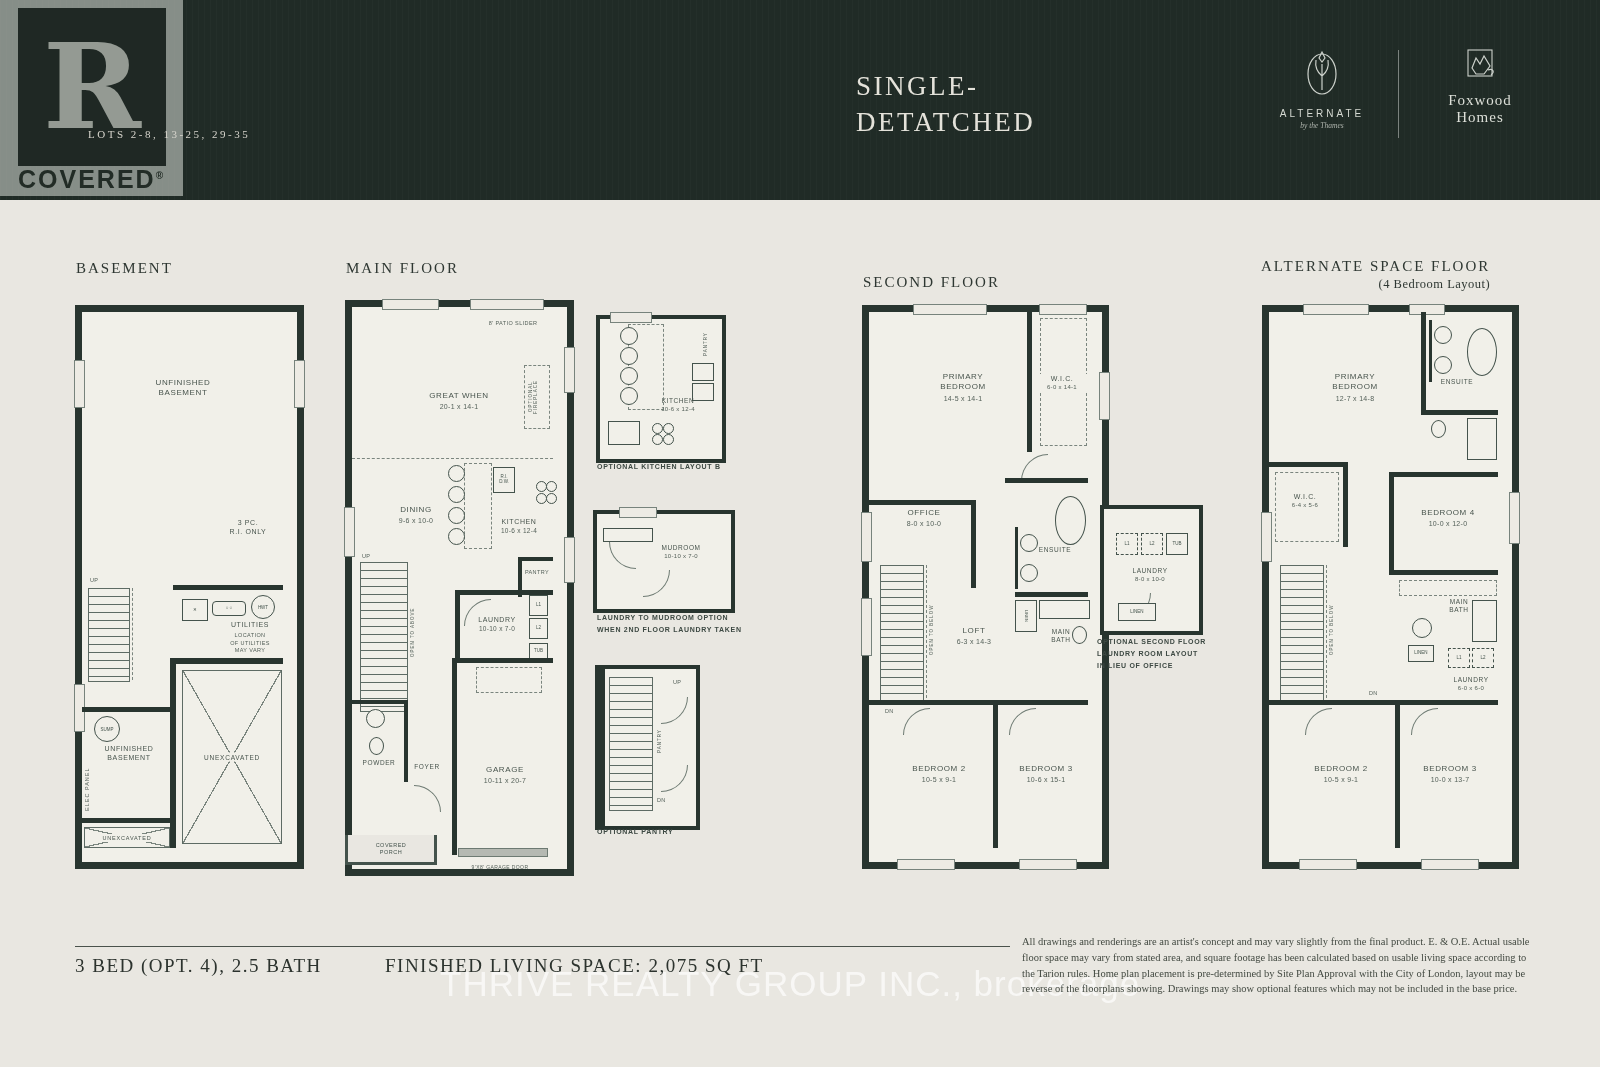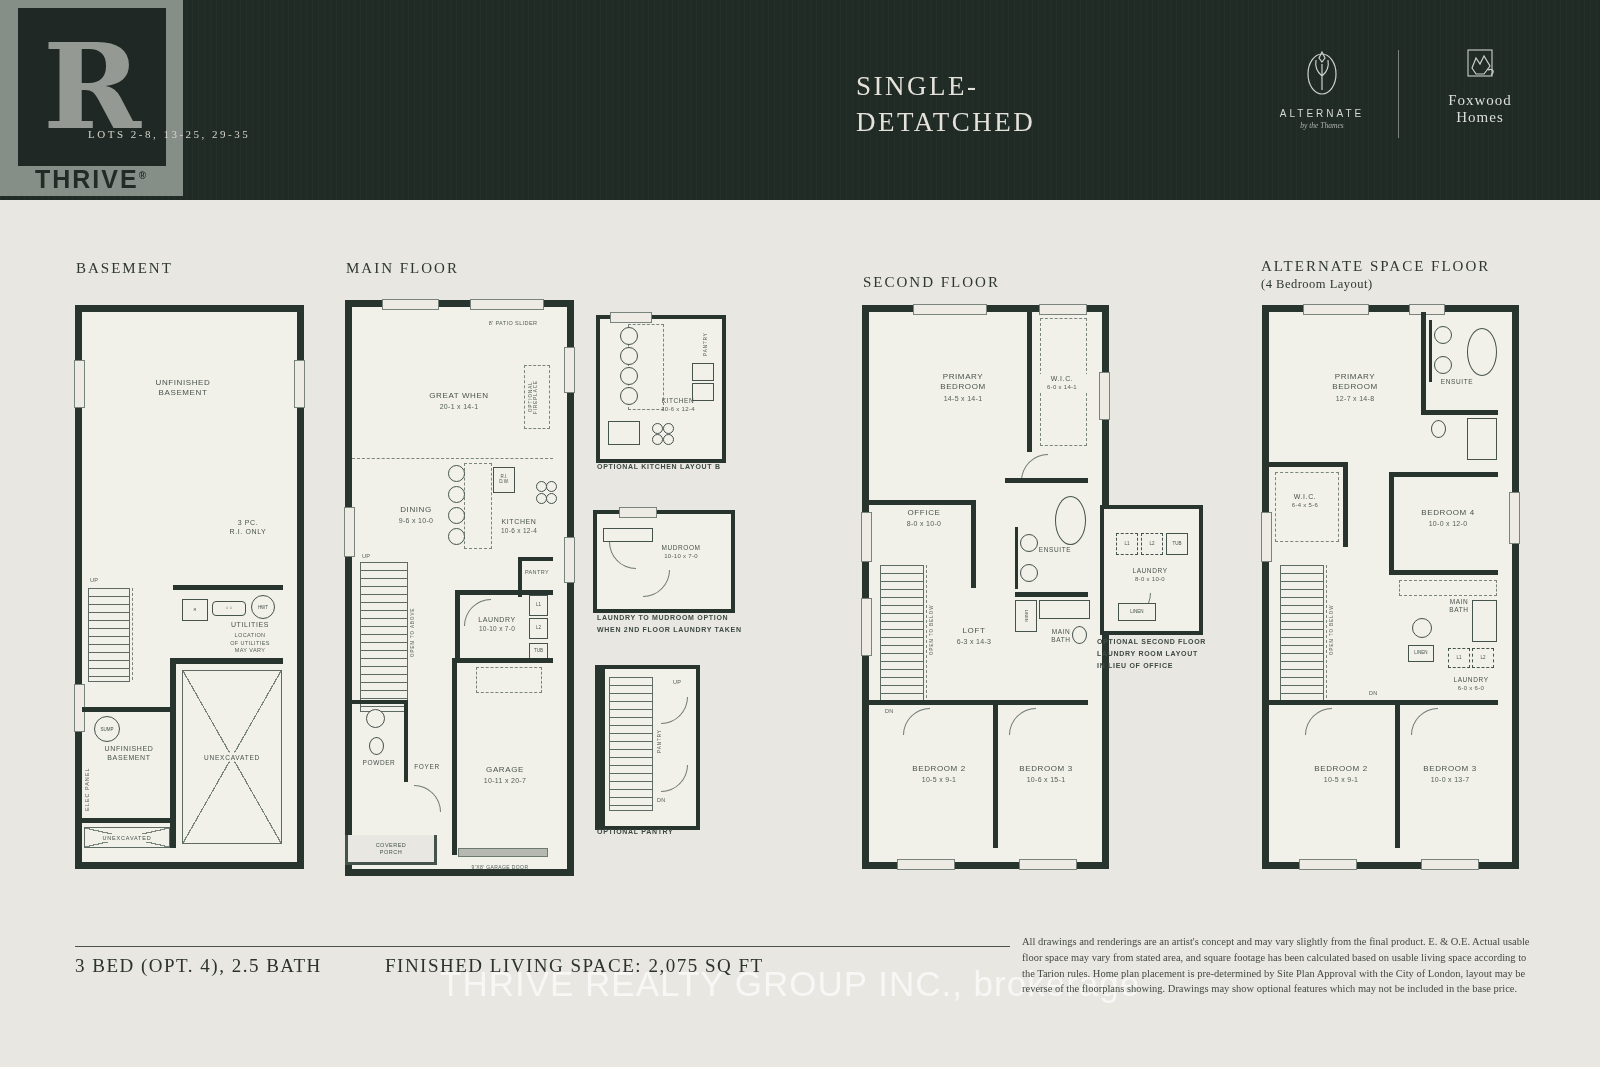--- a/index.html
+++ b/index.html
@@ -24,21 +24,21 @@
   .brand{position:absolute;text-align:center;color:#ccd1cb;}
   .brand-mv{left:1272px;top:48px;width:100px;}
   .brand-mv .bn{font-size:10px;letter-spacing:3px;margin-top:4px;color:#d6dad3;}
   .brand-mv .bt{font-family:"Liberation Serif",serif;font-style:italic;font-size:7.5px;color:#aeb4ad;margin-top:2px;}
   .brand-div{position:absolute;left:1398px;top:50px;width:1px;height:88px;background:rgba(230,232,228,0.45);}
   .brand-fx{left:1425px;top:48px;width:110px;}
   .brand-fx .bn{font-size:15px;letter-spacing:1px;line-height:1.1;color:#dcdfd8;font-family:"Liberation Serif",serif;}
   
   .ph{position:absolute;margin:0;font-family:"Liberation Serif",serif;font-weight:500;font-size:15px;
     letter-spacing:2px;color:#2e3732;white-space:nowrap;}
-  .ph .sub{display:block;font-size:12.5px;letter-spacing:0.5px;font-weight:400;margin-top:2px;}
+  .ph .sub{display:block;font-size:12.5px;letter-spacing:0.5px;font-weight:400;margin-top:2px;text-align:right;}
   .cap{position:absolute;font-size:7px;letter-spacing:0.7px;color:#3d4943;text-transform:uppercase;
     line-height:1.7;white-space:nowrap;font-weight:bold;}
   
   .plan{position:absolute;background:#f1f0e9;border:7px solid #28352f;}
   .inset{position:absolute;background:#f1f0e9;border:4px solid #28352f;}
   .wall{position:absolute;background:#28352f;}
   .win{position:absolute;background:#edebe4;border:1px solid #77837c;}
   .win.v{width:9px;} .win.h{height:9px;}
   .rl{position:absolute;text-align:center;color:#48544d;font-size:8px;letter-spacing:0.6px;line-height:1.3;}
   .rl span{display:block;white-space:pre-line;}
@@ -74,21 +74,21 @@
 </head>
 <body>
 
 <div class="page">
 
   <header class="topbar">
     <div class="realtor">
       <div class="realtor-box">
           <span>R</span>
         </div>
-      <div class="realtor-word"><span>THRIVE</span><sup>®</sup></div>
+      <div class="realtor-word"><span>COVERED</span><sup>®</sup></div>
     </div>
     <div class="lots">LOTS 2-8, 13-25, 29-35</div>
     <div class="dwelling">
       <div>SINGLE-</div>
       <div>DETATCHED</div>
     </div>
     <div class="brand brand-mv">
       <svg width="42" height="52" viewBox="0 0 42 52">
         <ellipse cx="21" cy="26" rx="14" ry="20" fill="none" stroke="#ccd1cb" stroke-width="1.2"></ellipse>
         <path d="M21 42 C21 30 21 24 21 16 M21 28 C16 24 14 18 15 12 M21 28 C26 24 28 18 27 12 M18 10 L21 4 L24 10 L21 14 Z" fill="none" stroke="#ccd1cb" stroke-width="1.2"></path>

